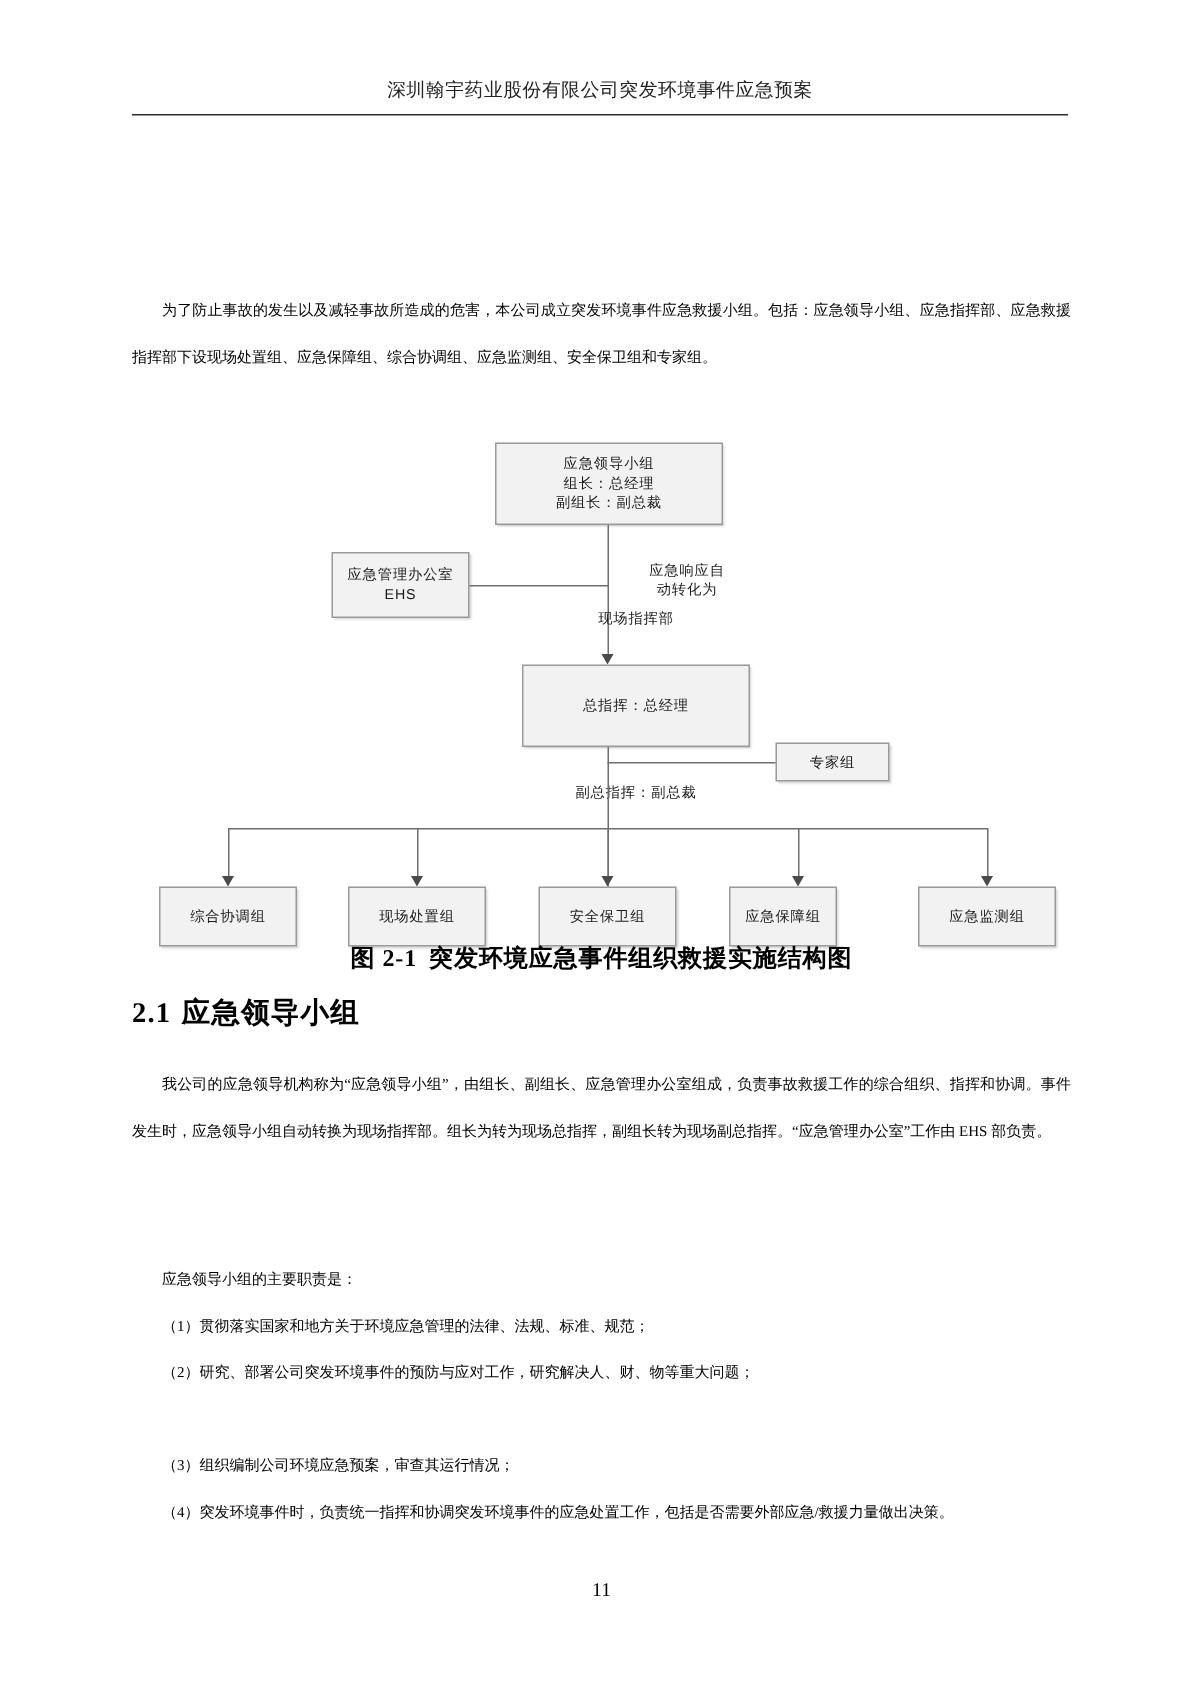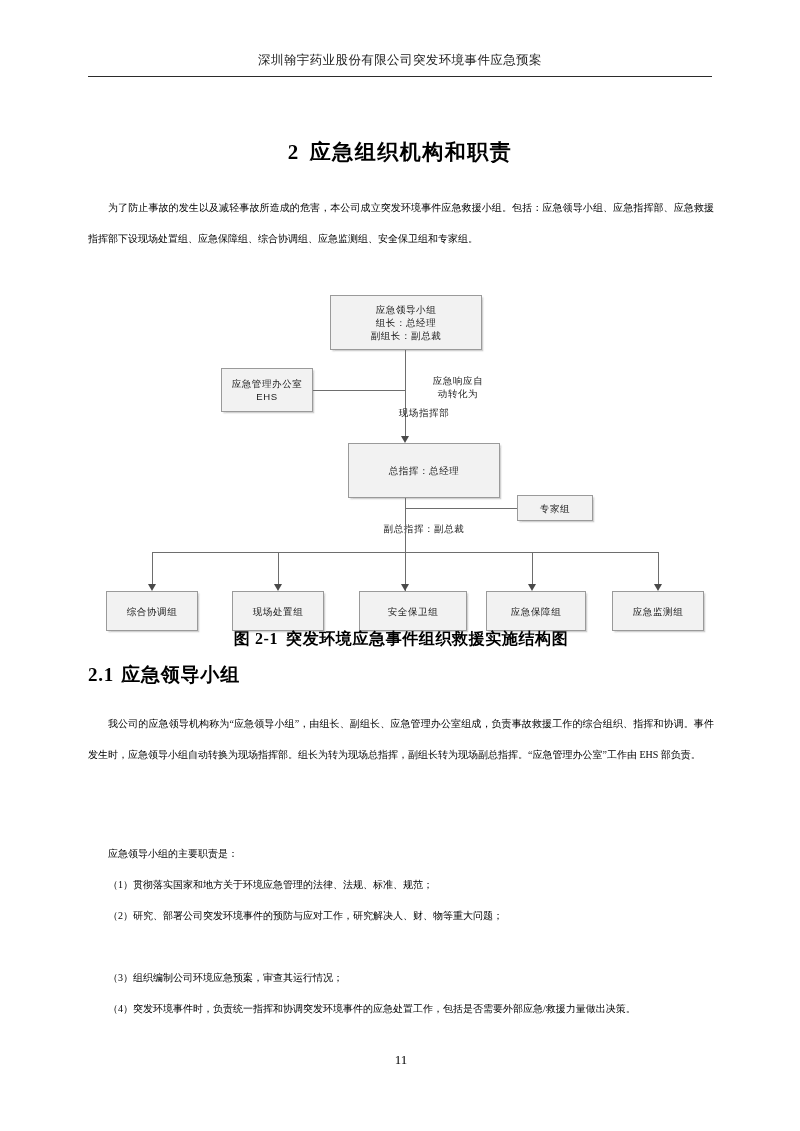--- a/index.html
+++ b/index.html
@@ -159,23 +159,20 @@
 </head>
 <body>
 
 <div class="page">
 
   <div class="header-wrap">
     <div class="header-text">深圳翰宇药业股份有限公司突发环境事件应急预案</div>
   </div>
   <div class="header-rule"></div>
 
-  <div class="chapter-title">
-    <span class="num">2</span><span>应急组织机构和职责</span>
-  </div>
 
   <div class="body-block indent" style="top:192px;">为了防止事故的发生以及减轻事故所造成的危害，本公司成立突发环境事件应急救援小组。包括：应急领导小组、应急指挥部、应急救援指挥部下设现场处置组、应急保障组、综合协调组、应急监测组、安全保卫组和专家组。</div>
 
   <div class="chart">
 
     <div class="node" style="left:242px; top:5px; width:152px; height:55px;">
       <div class="ln">应急领导小组</div>
       <div class="ln">组长：总经理</div>
       <div class="ln">副组长：副总裁</div>
     </div>
@@ -224,24 +221,24 @@
 
     <div class="edge v" style="left:570px; top:262px; height:34px;"></div>
     <div class="arrow" style="left:566px; top:294px;"></div>
 
     <div class="node" style="left:18px; top:301px; width:92px; height:40px;">
       <div class="ln">综合协调组</div>
     </div>
     <div class="node" style="left:144px; top:301px; width:92px; height:40px;">
       <div class="ln">现场处置组</div>
     </div>
-    <div class="node" style="left:271px; top:301px; width:108px; height:40px;">
+    <div class="node" style="left:271px; top:301px; width:92px; height:40px;">
       <div class="ln">安全保卫组</div>
     </div>
-    <div class="node" style="left:398px; top:301px; width:100px; height:40px;">
+    <div class="node" style="left:398px; top:301px; width:72px; height:40px;">
       <div class="ln">应急保障组</div>
     </div>
     <div class="node" style="left:524px; top:301px; width:92px; height:40px;">
       <div class="ln">应急监测组</div>
     </div>
 
   </div>
 
   <div class="fig-caption">
     <span>图 2-1</span><span class="gap"></span><span>突发环境应急事件组织救援实施结构图</span>

